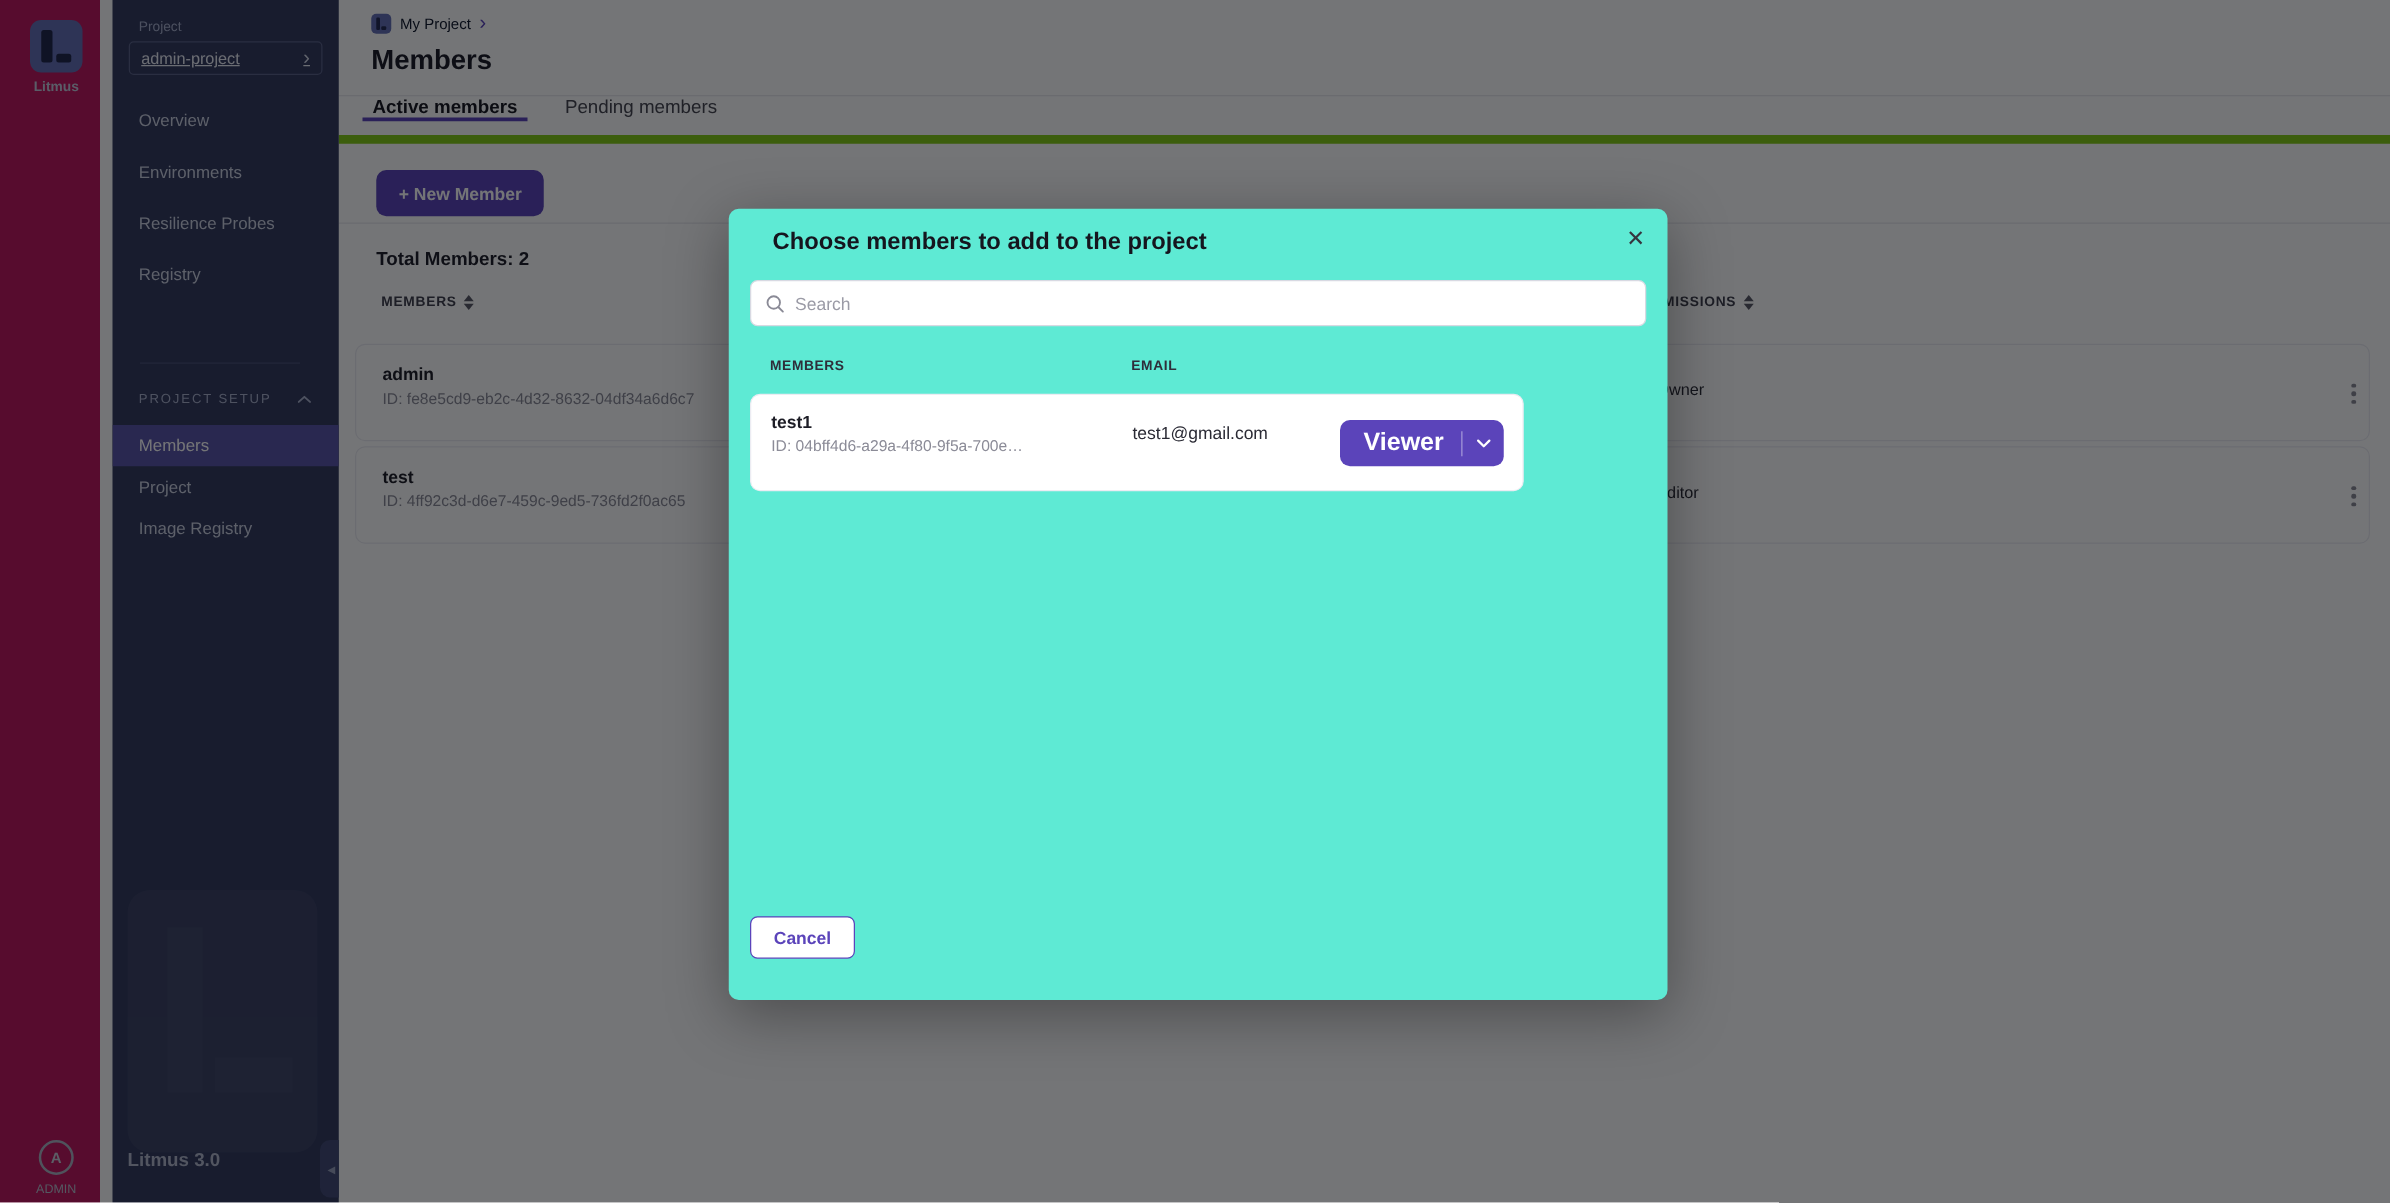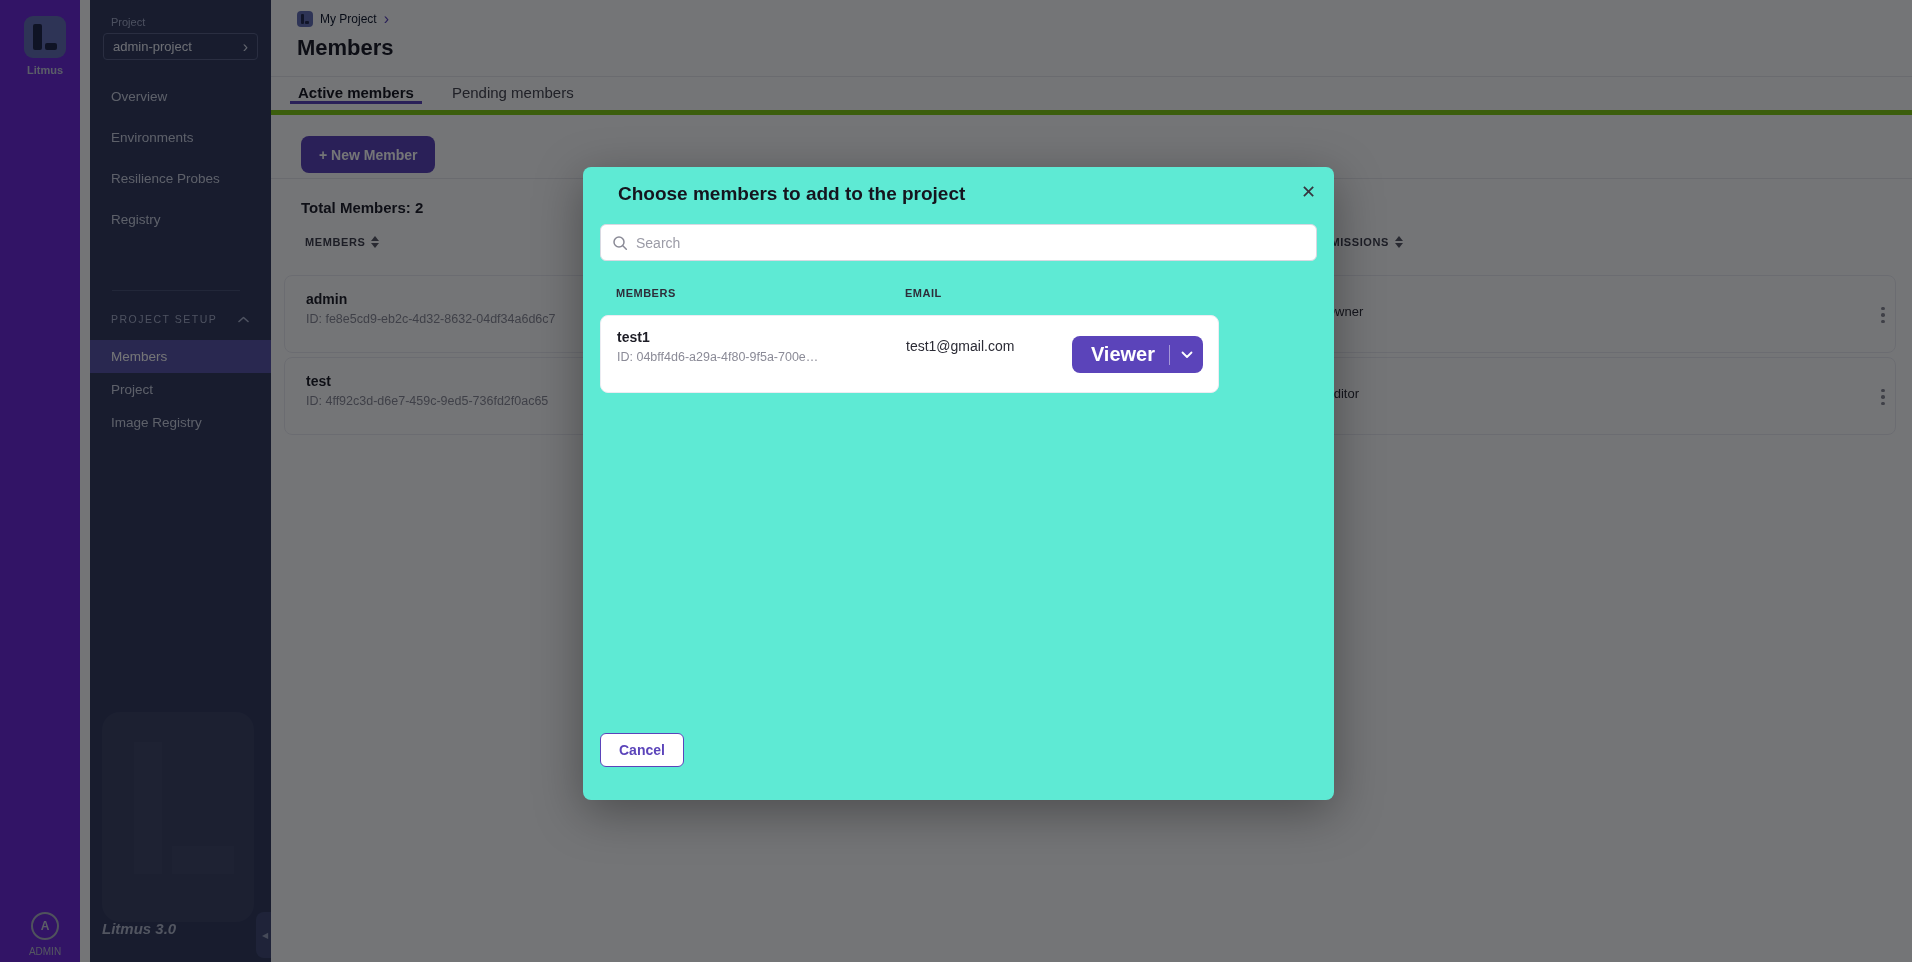--- a/index.html
+++ b/index.html
@@ -1,64 +1,64 @@
 <!DOCTYPE html>
 <html><head>
 <meta charset="utf-8">
 <style>
   * { margin:0; padding:0; box-sizing:border-box; }
   html,body { width:1912px; height:962px; overflow:hidden; background:#fff;
     font-family:"Liberation Sans","DejaVu Sans",sans-serif; }
   .app { position:relative; width:1912px; height:962px; }
 
   
-  .rail { position:absolute; left:0; top:0; width:80px; height:962px; background:#6d28d9; z-index:1;text-decoration:underline; }
+  .rail { position:absolute; left:0; top:0; width:80px; height:962px; background:#be185d; z-index:1;text-decoration:underline; }
   .logo-tile { position:absolute; left:24px; top:16px; width:42px; height:42px; background:#6570b6; border-radius:9px; }
   .logo-tile .bar { position:absolute; left:9px; top:8px; width:9px; height:26px; background:#20264a; border-radius:2px; }
   .logo-tile .foot { position:absolute; left:21px; top:27px; width:12px; height:7px; background:#20264a; border-radius:2px; }
   .rail-label { position:absolute; left:0; top:64px; width:90px; text-align:center; color:#c6cbdd; font-size:11px; font-weight:bold; }
   .avatar { position:absolute; left:31px; top:912px; width:28px; height:28px; border:2px solid #aeb3c4; border-radius:50%;
     color:#c9cdda; font-size:12px; font-weight:bold; display:flex; align-items:center; justify-content:center; }
   .avatar-label { position:absolute; left:0; top:946px; width:90px; text-align:center; color:#b9bece; font-size:10px; }
 
   
   .sidebar { position:absolute; left:90px; top:0; width:181px; height:962px; background:#333a5e; z-index:1; overflow:hidden; }
   .project-label { position:absolute; left:21px; top:16px; font-size:11px; color:#a7aecb; }
   .project-select { position:absolute; left:13px; top:33px; width:155px; height:27px; border:1px solid #5b6288;
-    border-radius:4px; display:flex; align-items:center; padding:0 9px; color:#eceef6; font-size:13px; cursor:pointer; }
+    border-radius:4px; display:flex; align-items:center; padding:0 9px; color:#eceef6; font-size:13px; cursor:pointer;text-decoration:underline; }
   .project-select .sel-chev { margin-left:auto; color:#d5d9e8; font-size:16px; line-height:1; }
   .nav { position:absolute; left:0; top:76px; width:181px; }
   .nav-item { height:41px; display:flex; align-items:center; padding-left:21px; font-size:13.5px; color:#ccd1e1; cursor:pointer; }
   .side-divider { position:absolute; left:22px; top:290px; width:128px; height:1px; background:#4b5277; }
   .section-head { position:absolute; left:21px; top:313px; width:140px; display:flex; align-items:center;
     font-size:10.5px; letter-spacing:1.5px; color:#aab1cc; cursor:pointer; }
   .section-head svg { margin-left:auto; margin-right:2px; }
   .setup-nav { position:absolute; left:0; top:340px; width:181px; }
   .setup-item { height:33px; display:flex; align-items:center; padding-left:21px; font-size:13.5px; color:#ccd1e1; cursor:pointer; }
   .setup-item.active { background:#5a54a8; color:#fff; }
   .watermark { position:absolute; left:12px; top:712px; width:152px; height:210px; opacity:0.08; }
   .watermark .wm-tile { position:absolute; left:0; top:0; width:152px; height:210px; background:#aab; border-radius:18px; }
   .watermark .wm-bar { position:absolute; left:32px; top:30px; width:28px; height:132px; background:#dde; }
   .watermark .wm-foot { position:absolute; left:70px; top:134px; width:62px; height:28px; background:#dde; }
-  .version { position:absolute; left:12px; top:920px; font-size:15px; font-weight:bold; color:#b3b9cd;font-style:italic; }
+  .version { position:absolute; left:12px; top:920px; font-size:15px; font-weight:bold; color:#b3b9cd; }
   .collapse-handle { position:absolute; left:166px; top:912px; width:18px; height:46px; background:#434b76;
     border-radius:8px 0 0 8px; display:flex; align-items:center; justify-content:center; color:#9aa1bd; font-size:8px; cursor:pointer; }
 
   
   .main { position:absolute; left:271px; top:0; width:1641px; height:962px; background:#fff; }
   .breadcrumb { position:absolute; left:26px; top:11px; display:flex; align-items:center; gap:7px; }
   .crumb-logo { width:16px; height:16px; background:#6570b6; border-radius:4px; position:relative; }
   .crumb-logo .bar { position:absolute; left:4px; top:3px; width:3px; height:10px; background:#252b52; border-radius:1px; }
   .crumb-logo .foot { position:absolute; left:8px; top:10px; width:4px; height:3px; background:#252b52; border-radius:1px; }
   .crumb-link { color:#0f172a; font-size:12px; cursor:pointer; }
   .crumb-chev { color:#5b44ba; font-size:16px; line-height:1; }
   .page-title { position:absolute; left:26px; top:35px; font-size:22px; font-weight:bold; color:#1b1b26; }
   .head-divider { position:absolute; left:0; top:76px; width:1641px; height:1px; background:#e8e8ee; }
-  .tabbar { position:absolute; left:0; top:77px; width:1641px; height:38px; border-bottom:5px solid #84cc16;
-    display:flex; align-items:center; padding-left:19px; }
+  .tabbar { position:absolute; left:0; top:77px; width:1641px; height:38px; border-bottom:7px solid #84cc16;
+    display:flex; align-items:flex-start; padding-left:19px; }
   .tab { display:flex; align-items:center; padding:0 8px; margin-right:22px; font-size:15px; color:#45454f;
     border-bottom:3px solid transparent; cursor:pointer; }
   .tab.active { font-weight:bold; color:#17171f; border-bottom-color:#5b44ba; }
   .btn-primary { position:absolute; left:30px; top:136px; height:37px; padding:0 18px; background:#5b44ba; color:#fff;
     border:none; border-radius:8px; font-size:14px; font-weight:600; font-family:inherit; cursor:pointer; }
   .toolbar-divider { position:absolute; left:0; top:178px; width:1641px; height:1px; background:#e8e8ee; }
   .total-label { position:absolute; left:30px; top:199px; font-size:15px; font-weight:bold; color:#1e1e28; }
 
   .col-head { position:absolute; top:236px; display:flex; align-items:center; gap:6px;
     font-size:11px; font-weight:bold; letter-spacing:0.6px; color:#3f3f4c; }

